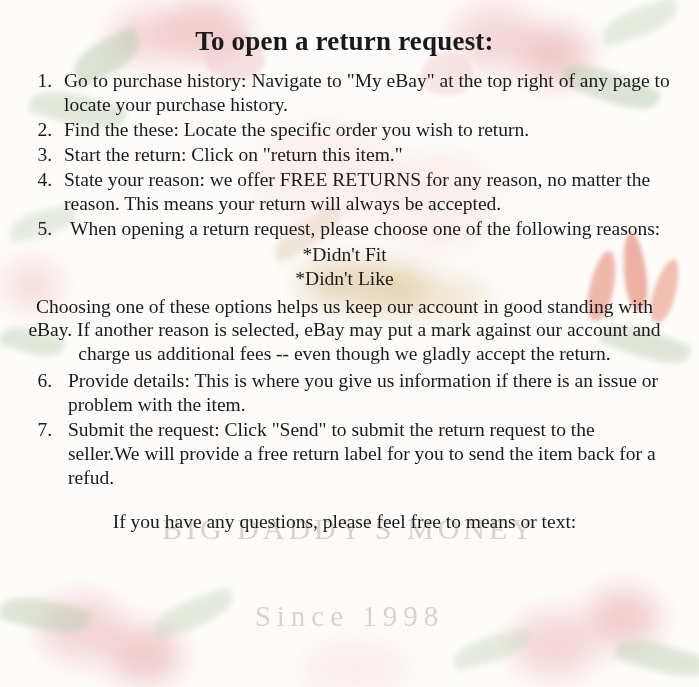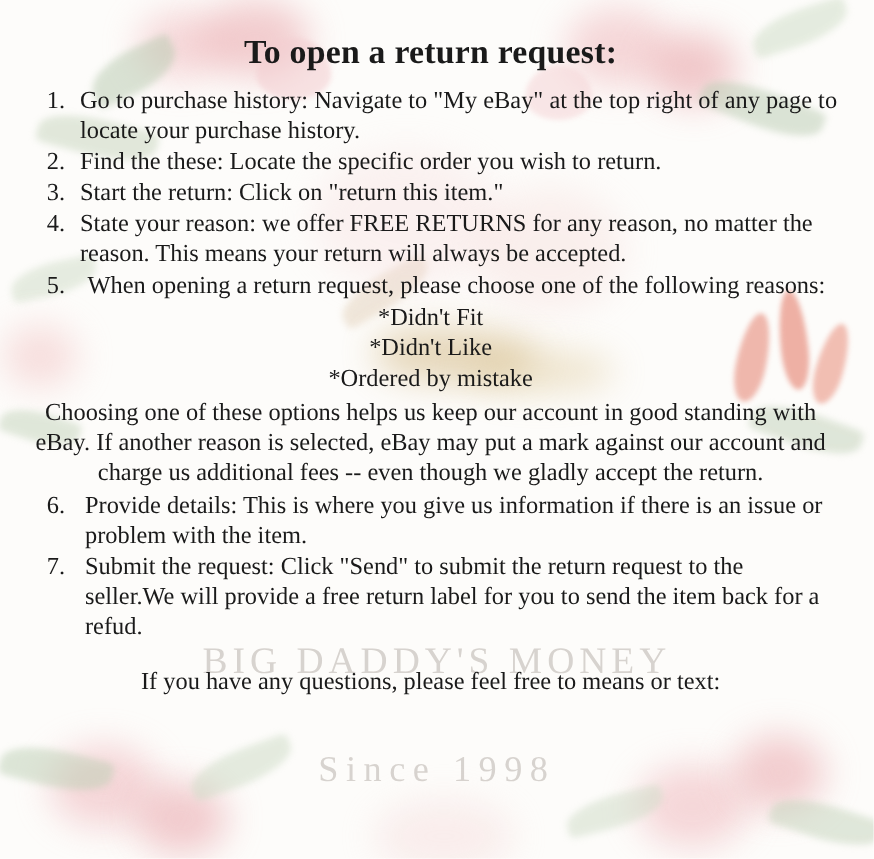--- a/index.html
+++ b/index.html
@@ -219,21 +219,20 @@
       </li>
       <li style="padding-left:52px;">
         <span class="num">5.</span>
         <span class="step-text">When opening a return request, please choose one of the following reasons:</span>
       </li>
     </ol>
 
     <ul class="reasons">
       <li>*Didn't Fit</li>
       <li>*Didn't Like</li>
-      <li>*Ordered by mistake</li>
     </ul>
 
     <p class="para">Choosing one of these options helps us keep our account in good standing with eBay. If another reason is selected, eBay may put a mark against our account and charge us additional fees -- even though we gladly accept the return.</p>
 
     <ol class="steps">
       <li style="padding-left:50px;">
         <span class="num">6.</span>
         <span class="step-text">Provide details: This is where you give us information if there is an issue or problem with the item.</span>
       </li>
       <li style="padding-left:50px;">

